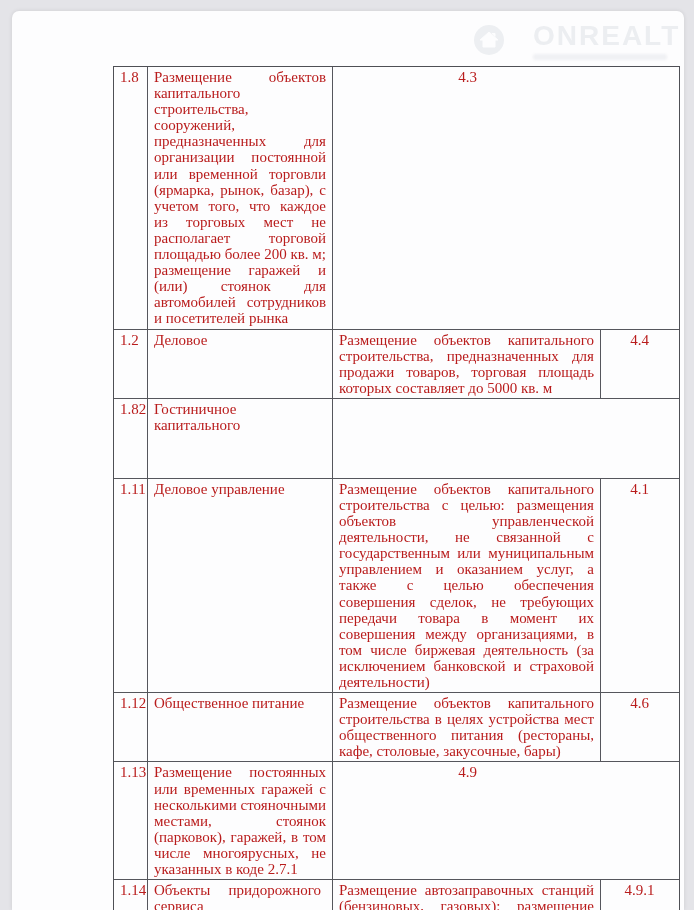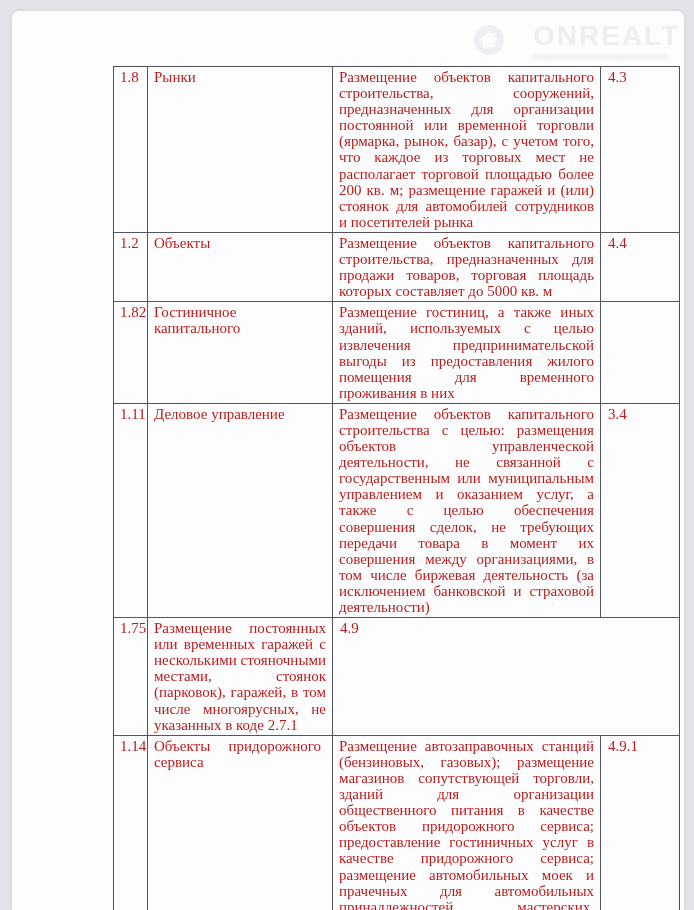--- a/index.html
+++ b/index.html
@@ -67,21 +67,21 @@
     border-right:1px solid #55565c;
     box-sizing:border-box;
     font-size:15px;
     line-height:16.1px;
     color:#b91c1c;
     padding:2px 6px 2px 6px;
   }
   .cell.num{padding-left:6px;padding-right:2px;}
   .cell.name{text-align:justify;padding-right:11px;}
   .cell.desc{text-align:justify;}
-  .cell.code{border-right:none;padding-left:7px;}
+  .cell.code{border-right:none;padding-left:7px;text-align:center;}
 </style>
 </head>
 <body>
 
 <div class="page"></div>
 
 <div class="watermark">
   <svg class="wm-icon" viewBox="0 0 32 32">
     <circle cx="16" cy="16" r="15" fill="#edeff2"></circle>
     <path d="M16 8 L25 16 L22 16 L22 23 L10 23 L10 16 L7 16 Z M19 9.5 L22 9.5 L22 12.5" fill="#fdfdfe" stroke="#fdfdfe" stroke-width="1" stroke-linejoin="round"></path>
@@ -89,48 +89,52 @@
   <div class="wm-textblock">
     <div class="wm-word">ONREALT</div>
     <div class="wm-tagline"></div>
   </div>
 </div>
 
 <div class="doc-table">
 
   <div class="t-row">
     <div class="cell num">1.8</div>
-    <div class="cell name">Рынки</div>
     <div class="cell desc">Размещение объектов капитального строительства, сооружений, предназначенных для организации постоянной или временной торговли (ярмарка, рынок, базар), с учетом того, что каждое из торговых мест не располагает торговой площадью более 200 кв. м; размещение гаражей и (или) стоянок для автомобилей сотрудников и посетителей рынка</div>
     <div class="cell code">4.3</div>
   </div>
 
   <div class="t-row">
     <div class="cell num">1.2</div>
-    <div class="cell name">Объекты</div>
+    <div class="cell name">Деловое</div>
     <div class="cell desc">Размещение объектов капитального строительства, предназначенных для продажи товаров, торговая площадь которых составляет до 5000 кв. м</div>
     <div class="cell code">4.4</div>
   </div>
 
   <div class="t-row">
     <div class="cell num">1.82</div>
     <div class="cell name">Гостиничное капитального</div>
-    <div class="cell desc">Размещение гостиниц, а также иных зданий, используемых с целью извлечения предпринимательской выгоды из предоставления жилого помещения для временного проживания в них</div>
   </div>
 
   <div class="t-row">
     <div class="cell num">1.11</div>
     <div class="cell name">Деловое управление</div>
     <div class="cell desc">Размещение объектов капитального строительства с целью: размещения объектов управленческой деятельности, не связанной с государственным или муниципальным управлением и оказанием услуг, а также с целью обеспечения совершения сделок, не требующих передачи товара в момент их совершения между организациями, в том числе биржевая деятельность (за исключением банковской и страховой деятельности)</div>
-    <div class="cell code">3.4</div>
+    <div class="cell code">4.1</div>
   </div>
 
+  <div class="t-row">
+    <div class="cell num">1.12</div>
+    <div class="cell name">Общественное питание</div>
+    <div class="cell desc">Размещение объектов капитального строительства в целях устройства мест общественного питания (рестораны, кафе, столовые, закусочные, бары)</div>
+    <div class="cell code">4.6</div>
+  </div>
 
   <div class="t-row">
-    <div class="cell num">1.75</div>
+    <div class="cell num">1.13</div>
     <div class="cell desc">Размещение постоянных или временных гаражей с несколькими стояночными местами, стоянок (парковок), гаражей, в том числе многоярусных, не указанных в коде 2.7.1</div>
     <div class="cell code">4.9</div>
   </div>
 
   <div class="t-row">
     <div class="cell num">1.14</div>
     <div class="cell name">Объекты придорожного сервиса</div>
     <div class="cell desc">Размещение автозаправочных станций (бензиновых, газовых); размещение магазинов сопутствующей торговли, зданий для организации общественного питания в качестве объектов придорожного сервиса; предоставление гостиничных услуг в качестве придорожного сервиса; размещение автомобильных моек и прачечных для автомобильных принадлежностей, мастерских, предназначенных для ремонта и обслуживания автомобилей и прочих объектов придорожного сервиса</div>
     <div class="cell code">4.9.1</div>
   </div>

